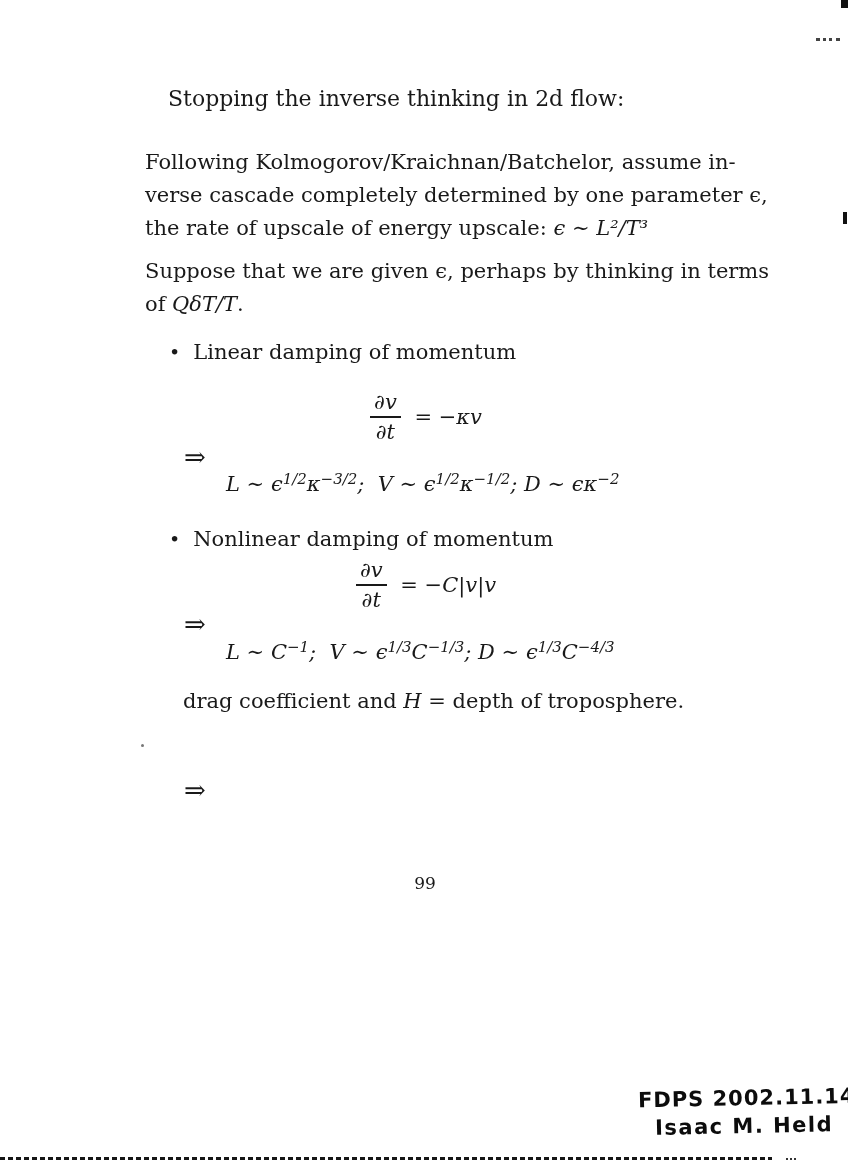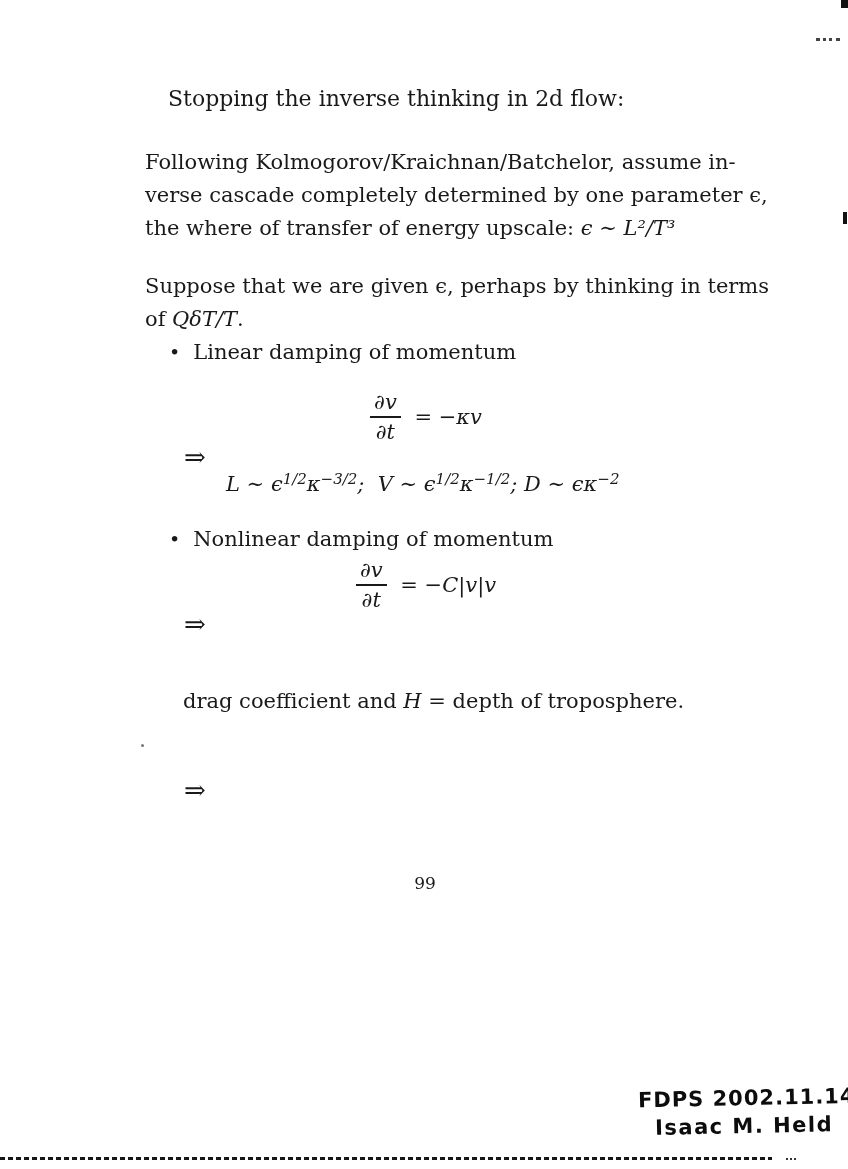--- a/index.html
+++ b/index.html
@@ -14,21 +14,21 @@
     overflow: hidden;
   }
   .abs { position: absolute; }
   .title {
     left: 168px; top: 86px;
     font-size: 22px;
   }
   .para { font-size: 21px; }
   .pline { display: block; white-space: nowrap; }
   .intro { left: 145px; top: 146px; line-height: 33px; }
-  .given { left: 145px; top: 270px; line-height: 33px; }
+  .given { left: 145px; top: 255px; line-height: 33px; }
   .drag  { left: 183px; top: 685px; line-height: 32px; }
   .math { font-style: italic; }
   .bullet-row {
     display: flex; align-items: baseline;
     font-size: 21px; white-space: nowrap;
   }
   .bullet-glyph { font-size: 19px; margin-right: 13px; font-style: normal; }
   .b1 { left: 169px; top: 340px; }
   .b2 { left: 169px; top: 527px; }
   .eqrow {
@@ -94,21 +94,21 @@
 </head>
 <body>
 
 <div class="page">
 
   <div class="abs title">Stopping the inverse thinking in 2d flow:</div>
 
   <div class="abs para intro">
     <span class="pline">Following Kolmogorov/Kraichnan/Batchelor, assume in-</span>
     <span class="pline">verse cascade completely determined by one parameter ϵ,</span>
-    <span class="pline"><span>the where of transfer of energy upscale: </span><span class="math">ϵ ∼ L²/T³</span></span>
+    <span class="pline"><span>the rate of upscale of energy upscale: </span><span class="math">ϵ ∼ L²/T³</span></span>
   </div>
 
   <div class="abs para given">
     <span class="pline">Suppose that we are given ϵ, perhaps by thinking in terms</span>
     <span class="pline"><span>of </span><span class="math">QδT/T</span><span>.</span></span>
   </div>
 
   <div class="abs bullet-row b1">
     <span class="bullet-glyph">•</span>
     <span>Linear damping of momentum</span>
@@ -134,20 +134,21 @@
   <div class="abs eqrow eq2">
     <span class="frac">
       <span class="num math">∂v</span>
       <span class="den math">∂t</span>
     </span>
     <span class="math"> = −C|v|v</span>
   </div>
 
   <div class="abs implies imp2">⇒</div>
 
+  <div class="abs scaling sc2"><span>L ∼ C</span><sup>−1</sup><span>;  V ∼ ϵ</span><sup>1/3</sup><span>C</span><sup>−1/3</sup><span>; D ∼ ϵ</span><sup>1/3</sup><span>C</span><sup>−4/3</sup></div>
 
   <div class="abs para drag">
     <span class="pline"><span>drag coefficient and </span><span class="math">H</span><span> = depth of troposphere.</span></span>
   </div>
 
   <div class="abs implies imp3">⇒</div>
 
 
   <div class="abs pagenum">99</div>
 

